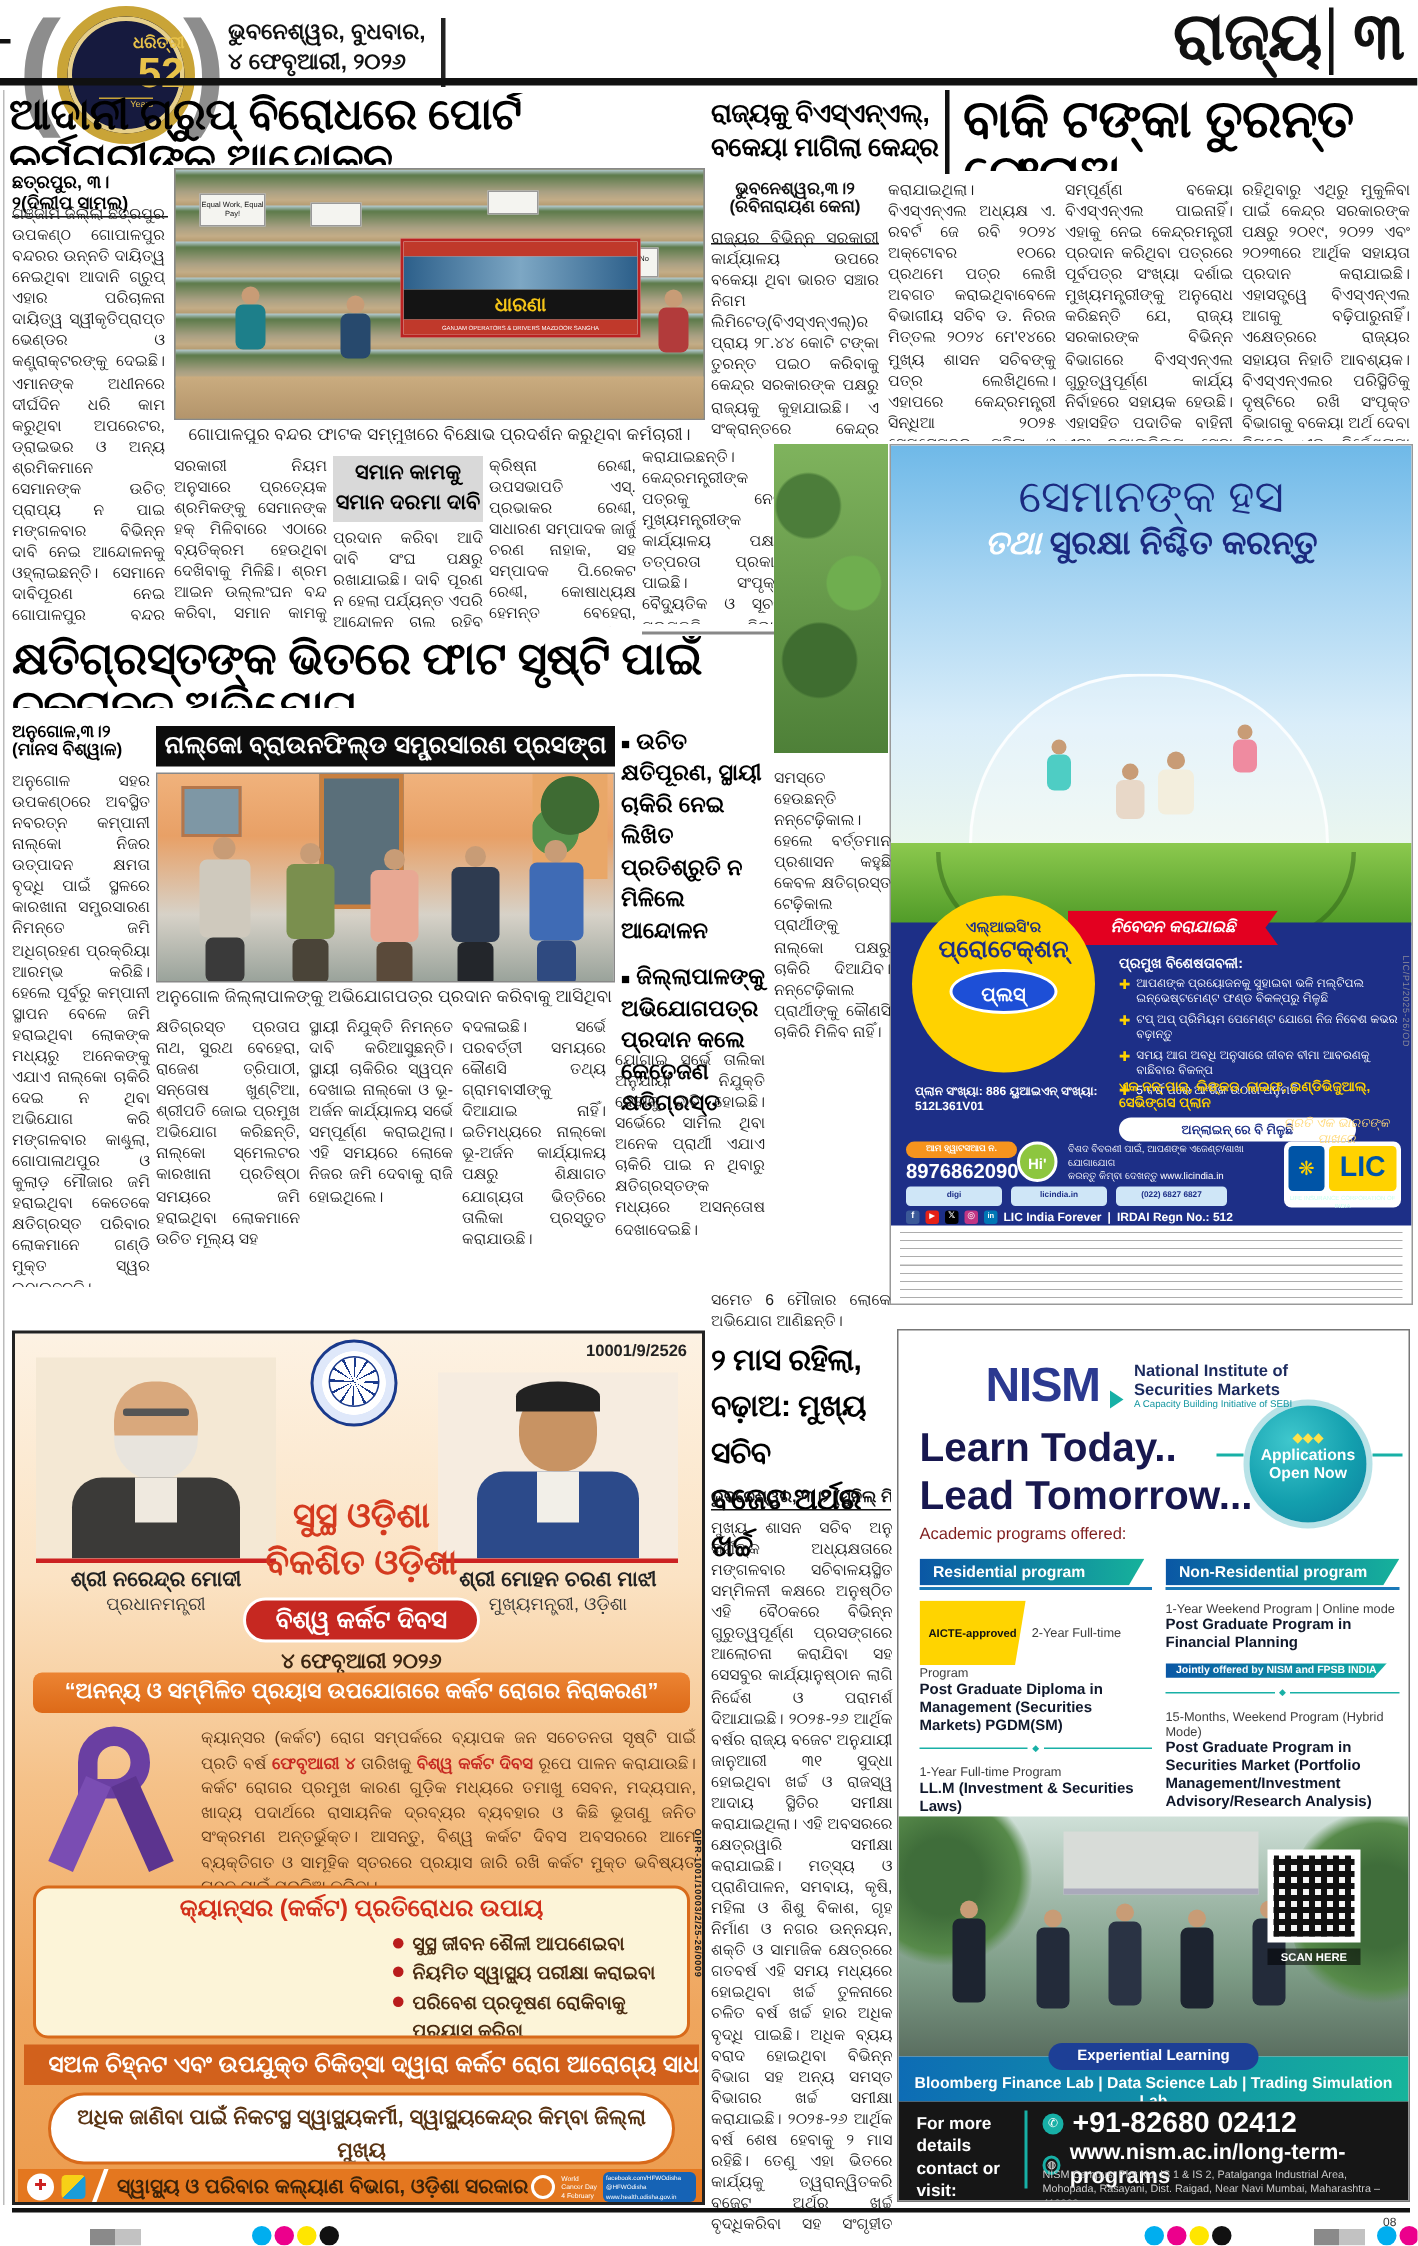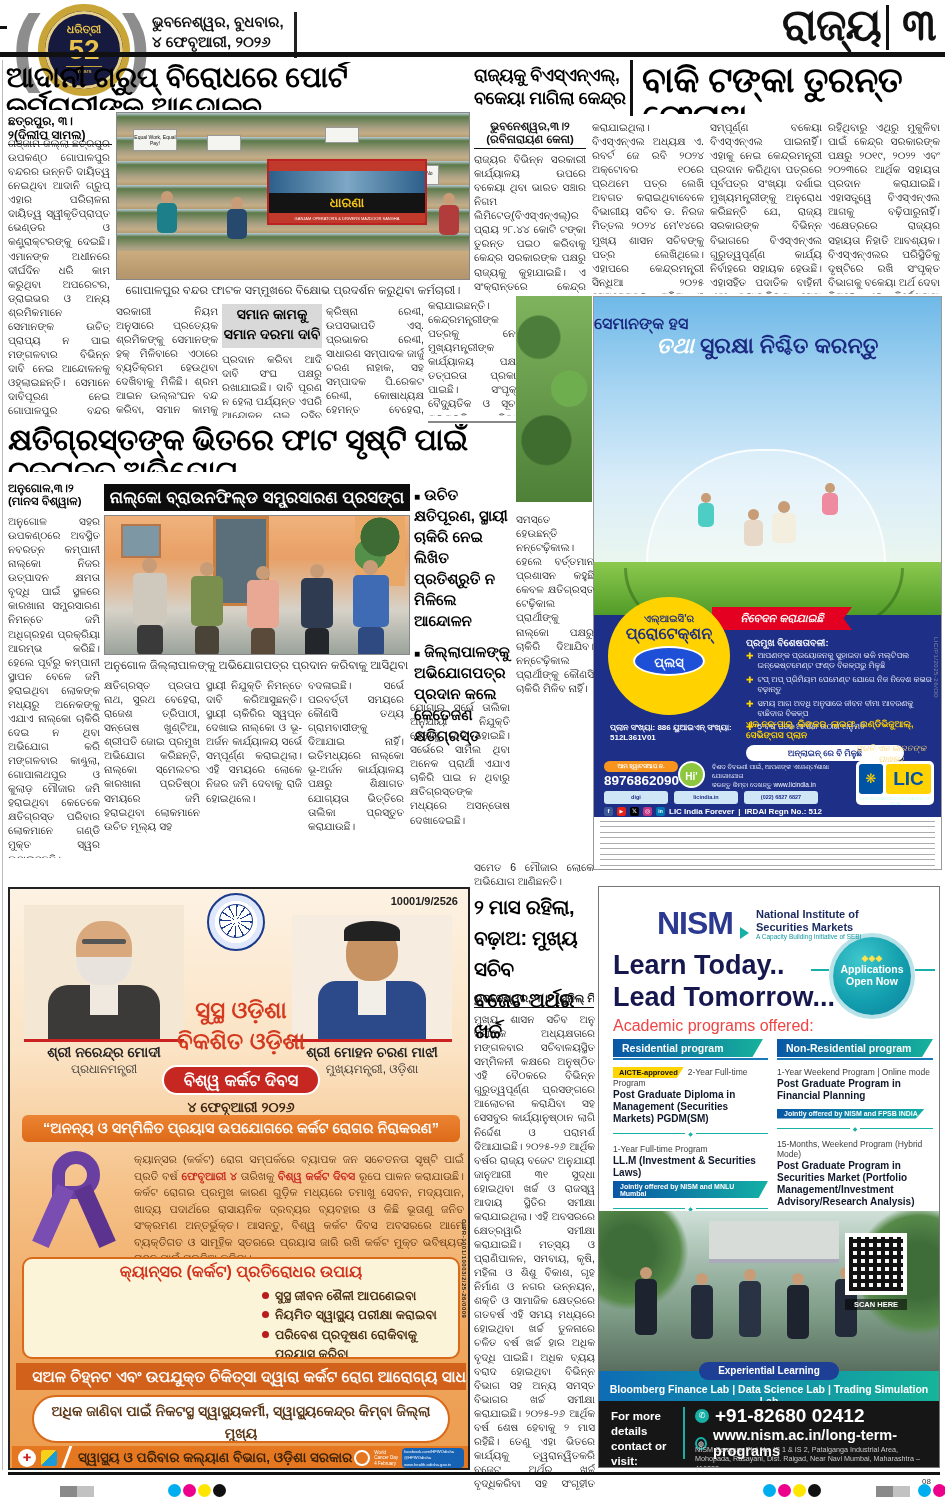--- a/index.html
+++ b/index.html
@@ -6,21 +6,21 @@
 html,body{width:945px;height:1497px}
 body{position:relative;background:#fff;font-family:"Liberation Sans","DejaVu Sans",sans-serif;color:#111;overflow:hidden}
 .a{position:absolute}
 .bt{font-size:10.5px;line-height:1.34;text-align:justify;color:#1c1c1c;overflow:hidden;word-break:break-word}
 .dl{font-weight:bold;font-size:12px;color:#000}
 .rule{background:#111}
 .cap{font-size:11.5px;color:#222;text-align:center;overflow:hidden;white-space:nowrap}
 .hd{font-weight:bold;color:#000;letter-spacing:-.4px;line-height:1.05;overflow:hidden}
 
 .arc{font-size:86px;color:#8d8d8d;font-weight:bold;line-height:1}
-.logo-circle{width:92px;height:92px;border-radius:50%;background:#161a3e;border:7px solid #c9a437;box-shadow:0 0 0 3px #e6cf8a inset;text-align:center;color:#e8c24a}
+.logo-circle{width:92px;height:92px;border-radius:50%;background:#161a3e;border:7px solid #c9a437;box-shadow:0 0 0 3px #e6cf8a inset;text-align:right;color:#e8c24a}
 .datebox{font-size:15px;font-weight:bold;line-height:1.3;color:#111;border-right:3px solid #222;padding-right:10px}
 
 .photo{overflow:hidden;border:1px solid #888}
 .crowd{background-image:radial-gradient(circle 5px at 8px 7px,#32261b 62%,transparent 63%),radial-gradient(circle 5px at 25px 13px,#55402c 62%,transparent 63%);background-size:36px 24px}
 .placard{background:#f4f4f0;border:1px solid #999;color:#111;overflow:hidden;text-align:center}
 .fig .head{position:absolute;border-radius:50%;background:#c89c76}
 .fig .body2{position:absolute;border-radius:5px}
 
 .lic-navy{background:#1d2f87;color:#fff}
 .feat{display:flex;gap:4px;font-size:8px;line-height:1.3;color:#fff;margin-bottom:3px;text-align:left}
@@ -29,21 +29,21 @@
 
 .ca-box{border:2px solid #222;background:linear-gradient(180deg,#fdf2e3 0%,#fbe3c4 28%,#f5c188 52%,#efa65e 78%,#ec9c4e 100%)}
 .pv{display:flex;gap:6px;font-size:12.5px;font-weight:bold;color:#4a2c11;line-height:1.55;text-align:left}
 .pvdot{width:7px;height:7px;border-radius:50%;background:#b91c1c;margin-top:5px;flex:0 0 auto}
 
 .ni-box{border:1px solid #777;background:#fff}
 .prog{margin-bottom:7px}
 .pmeta{font-size:8.5px;color:#3c3c3c;margin-bottom:1px}
 .ptitle{font-size:10px;font-weight:bold;color:#10182b;line-height:1.2}
 .pbadge{display:inline-block;background:linear-gradient(90deg,#0a57a5,#13b0a5);color:#fff;font-size:7px;font-weight:bold;padding:1.5px 7px;margin-top:2px;clip-path:polygon(0 0,100% 0,94% 100%,0 100%)}
-.tagchip{display:inline-block;background:#ffd400;color:#111;font-size:7.5px;font-weight:bold;padding:1px 6px;margin-right:4px;clip-path:polygon(0 0,100% 0,90% 100%,0 100%)}
+.tagchip{display:inline-block;background:#ffd400;color:#111;font-size:7.5px;font-weight:bold;padding:17px 6px;margin-right:4px;clip-path:polygon(0 0,100% 0,90% 100%,0 100%)}
 .psep{display:flex;align-items:center;gap:3px;margin:5px 0 0}
 .psline{height:1px;background:#19b0a6;flex:1}
 .psdia{color:#19b0a6;font-size:6px}
 .colhdr{color:#fff;font-weight:bold;font-size:10.5px;padding:3px 0 3px 9px;background:linear-gradient(90deg,#0a57a5,#16b29b);clip-path:polygon(0 0,100% 0,93% 100%,0 100%)}
 
 .fineprint{background:repeating-linear-gradient(180deg,#6a6a6a 0 1px,transparent 1px 5.4px);opacity:.55}
 .vtext{writing-mode:vertical-rl;font-size:6px;letter-spacing:.5px}
 .qr{background:
  repeating-linear-gradient(0deg,#111 0 4px,transparent 4px 8px),
  repeating-linear-gradient(90deg,#111 0 4px,#f5f5f5 4px 8px)}
@@ -111,32 +111,32 @@
 
 <div class="a bt" style="left:428px;top:298px;width:96px;height:118px">କରାଯାଇଛନ୍ତି। କେନ୍ଦ୍ରମନ୍ତ୍ରୀଙ୍କ ପତ୍ରକୁ ନେଇ ମୁଖ୍ୟମନ୍ତ୍ରୀଙ୍କ କାର୍ଯ୍ୟାଳୟ ପକ୍ଷରୁ ତତ୍ପରତା ପ୍ରକାଶ ପାଇଛି। ସଂପୃକ୍ତ ବୈଦ୍ୟୁତିକ ଓ ସୂଚନା ପ୍ରଯୁକ୍ତି ବିଭାଗ ପ୍ରମୁଖ ସଚିବ ତୁରନ୍ତ ଏଥିପ୍ରତି ଦୃଷ୍ଟିଦେବାକୁ ସରକାରଙ୍କ ପକ୍ଷରୁ କୁହାଯାଇଛି। ସୂଚନାଯୋଗ୍ୟ, ଯୋଗାଯୋଗ ମନ୍ତ୍ରାଳୟ ପକ୍ଷରୁ ଏନେଇ ପୂର୍ବରୁ ଦୁଇଥର ପତ୍ର ଲେଖି ଅନୁରୋଧ</div>
 <div class="a" style="left:428px;top:421px;width:96px;height:2px;background:#888"></div>
 
 <div class="a hd" style="left:474px;top:64px;width:152px;height:50px;font-size:17.5px;line-height:1.3">
   <div>ରାଜ୍ୟକୁ ବିଏସ୍ଏନ୍ଏଲ୍,</div>
   <div>ବକେୟା ମାଗିଲା କେନ୍ଦ୍ର</div>
 </div>
 <div class="a" style="left:630px;top:60px;width:2.5px;height:56px;background:#111"></div>
 <div class="a hd" style="left:642px;top:62px;width:303px;height:52px;font-size:35px">ବାକି ଟଙ୍କା ତୁରନ୍ତ ଫେରାଅ</div>
-<div class="a" style="left:474px;top:120px;width:112px;text-align:center;font-weight:bold;font-size:11.5px;border-bottom:1.5px solid #111;padding-bottom:2px">
+<div class="a" style="left:474px;top:120px;width:112px;text-align:center;font-weight:bold;font-size:11.5px;border-bottom:1.5px solid #111;padding-bottom:18px">
   <div>ଭୁବନେଶ୍ୱର,୩।୨</div>
   <div>(ରବିନାରାୟଣ କେନା)</div>
 </div>
 <div class="a bt" style="left:474px;top:152px;width:112px;height:142px">ରାଜ୍ୟର ବିଭିନ୍ନ ସରକାରୀ କାର୍ଯ୍ୟାଳୟ ଉପରେ ବକେୟା ଥିବା ଭାରତ ସଞ୍ଚାର ନିଗମ ଲିମିଟେଡ୍(ବିଏସ୍ଏନ୍ଏଲ୍)ର ପ୍ରାୟ ୨୮.୪୪ କୋଟି ଟଙ୍କା ତୁରନ୍ତ ପଇଠ କରିବାକୁ କେନ୍ଦ୍ର ସରକାରଙ୍କ ପକ୍ଷରୁ ରାଜ୍ୟକୁ କୁହାଯାଇଛି। ଏ ସଂକ୍ରାନ୍ତରେ କେନ୍ଦ୍ର ଯୋଗାଯୋଗ ମନ୍ତ୍ରୀ ଜ୍ୟୋତିରାଦିତ୍ୟ ଏମ୍. ସିନ୍ଧିଆ ମୁଖ୍ୟମନ୍ତ୍ରୀ ମୋହନ ଚରଣ ମାଝୀଙ୍କୁ ପତ୍ର ଲେଖି ଅବଗତ କରାଇଛନ୍ତି। କେନ୍ଦ୍ରମନ୍ତ୍ରୀଙ୍କ ପତ୍ରରେ</div>
 <div class="a bt" style="left:592px;top:120px;width:112px;height:174px">କରାଯାଇଥିଲା। ବିଏସ୍ଏନ୍ଏଲ ଅଧ୍ୟକ୍ଷ ଏ. ରବର୍ଟ ଜେ ରବି ୨୦୨୪ ଅକ୍ଟୋବର ୧୦ରେ ପ୍ରଥମେ ପତ୍ର ଲେଖି ଅବଗତ କରାଇଥିବାବେଳେ ବିଭାଗୀୟ ସଚିବ ଡ. ନିରଜ ମିତ୍ତଲ ୨୦୨୪ ମେ'୧୪ରେ ମୁଖ୍ୟ ଶାସନ ସଚିବଙ୍କୁ ପତ୍ର ଲେଖିଥିଲେ। ଏହାପରେ କେନ୍ଦ୍ରମନ୍ତ୍ରୀ ସିନ୍ଧିଆ ୨୦୨୫ ସେପ୍ଟେମ୍ବର ପହିଲା ଓ ନଭେମ୍ବର ୨୫ରେ ମୁଖ୍ୟ ଶାସନ ସଚିବଙ୍କୁ ପତ୍ର ଲେଖି ବକେୟା ଅର୍ଥ ମାଗିଥିଲେ। ହେଲେ ଅଦ୍ୟାବଧି</div>
 <div class="a bt" style="left:710px;top:120px;width:112px;height:174px">ସମ୍ପୂର୍ଣ୍ଣ ବକେୟା ବିଏସ୍ଏନ୍ଏଲ ପାଇନାହିଁ। ଏହାକୁ ନେଇ କେନ୍ଦ୍ରମନ୍ତ୍ରୀ ପ୍ରଦାନ କରିଥିବା ପତ୍ରରେ ପୂର୍ବପତ୍ର ସଂଖ୍ୟା ଦର୍ଶାଇ ମୁଖ୍ୟମନ୍ତ୍ରୀଙ୍କୁ ଅନୁରୋଧ କରିଛନ୍ତି ଯେ, ରାଜ୍ୟ ସରକାରଙ୍କ ବିଭିନ୍ନ ବିଭାଗରେ ବିଏସ୍ଏନ୍ଏଲ ଗୁରୁତ୍ୱପୂର୍ଣ୍ଣ କାର୍ଯ୍ୟ ନିର୍ବାହରେ ସହାୟକ ହେଉଛି। ଏହାସହିତ ପଦାତିକ ବାହିନୀ ଏବଂ ବ୍ୟାଙ୍କିଙ୍ଗ ସେବା କ୍ଷେତ୍ରରେ ବିଶ୍ୱାସଯୋଗ୍ୟ ସେବା ଯୋଗାଇଆସୁଛି। ବିଏସ୍ଏନ୍ଏଲ ଆର୍ଥିକ ଚାପରେ</div>
 <div class="a bt" style="left:828px;top:120px;width:112px;height:174px">ରହିଥିବାରୁ ଏଥିରୁ ମୁକୁଳିବା ପାଇଁ କେନ୍ଦ୍ର ସରକାରଙ୍କ ପକ୍ଷରୁ ୨୦୧୯, ୨୦୨୨ ଏବଂ ୨୦୨୩ରେ ଆର୍ଥିକ ସହାୟତା ପ୍ରଦାନ କରାଯାଇଛି। ଏହାସତ୍ତ୍ୱେ ବିଏସ୍ଏନ୍ଏଲ ଆଗକୁ ବଢ଼ିପାରୁନାହିଁ। ଏକ୍ଷେତ୍ରରେ ରାଜ୍ୟର ସହାୟତା ନିହାତି ଆବଶ୍ୟକ। ବିଏସ୍ଏନ୍ଏଲର ପରିସ୍ଥିତିକୁ ଦୃଷ୍ଟିରେ ରଖି ସଂପୃକ୍ତ ବିଭାଗକୁ ବକେୟା ଅର୍ଥ ଦେବା ଦିଗରେ ଏକ ନିର୍ଦ୍ଦେଶନାମା ଜାରି କରିବାକୁ କେନ୍ଦ୍ରମନ୍ତ୍ରୀ ପତ୍ରରେ ଅନୁରୋଧ କରିଛନ୍ତି।</div>
 
 <div class="a" style="left:593px;top:296px;width:349px;height:574px;border:1px solid #999;background:#fff;overflow:hidden">
   <div class="a" style="left:0;top:0;width:347px;height:265px;background:linear-gradient(180deg,#6fb9e8 0%,#a8d5f2 35%,#d9edf9 70%,#eaf6ef 100%)">
-    <div style="margin-top:18px;font-size:16px;font-weight:700;color:#1b2a80">ସେମାନଙ୍କ ହସ</div>
+    <div style="text-align:center;margin-top:18px;font-size:30px;font-weight:400;color:#1b2a80">ସେମାନଙ୍କ ହସ</div>
     <div style="text-align:center;font-size:22px;font-weight:800;color:#1b2a80"><span style="color:#fff;font-style:italic">ତଥା</span> <span>ସୁରକ୍ଷା ନିଶ୍ଚିତ କରନ୍ତୁ</span></div>
     <div class="a" style="left:52px;top:152px;width:240px;height:113px;border-top-left-radius:120px;border-top-right-radius:120px;background:rgba(255,255,255,.32);border:2px solid rgba(255,255,255,.85);border-bottom:none"></div>
 
     <div class="a fig" style="left:104px;top:196px">
         <span class="head" style="width:10px;height:10px;left:3px;top:0"></span>
         <span class="body2" style="left:0;top:10px;width:16px;height:24px;background:#4ecdc4"></span>
       </div>
     <div class="a fig" style="left:150px;top:212px">
         <span class="head" style="width:11px;height:11px;left:4px;top:0"></span>
         <span class="body2" style="left:0;top:11px;width:19px;height:26px;background:#e8d8c8"></span>
@@ -377,21 +377,21 @@
     <div style="line-height:1.15;margin-top:3px">
       <div style="font-size:11px;font-weight:bold;color:#1b2a5e">National Institute of</div>
       <div style="font-size:11px;font-weight:bold;color:#1b2a5e">Securities Markets</div>
       <div style="font-size:6.5px;color:#1496a0">A Capacity Building Initiative of SEBI</div>
     </div>
   </div>
   <div class="a" style="left:14px;top:62px;font-size:27px;font-weight:800;color:#17174f;line-height:1.2">
     <div>Learn Today..</div>
     <div>Lead Tomorrow...</div>
   </div>
-  <div class="a" style="left:14px;top:130px;font-size:16px;color:#ef4444">Academic programs offered:</div>
+  <div class="a" style="left:14px;top:130px;font-size:11px;color:#7f1d1d">Academic programs offered:</div>
 
   <div class="a" style="left:212px;top:58px;width:18px;height:2px;background:#17b0a6;top:82px"></div>
   <div class="a" style="left:316px;top:82px;width:20px;height:2px;background:#17b0a6"></div>
   <div class="a" style="left:234px;top:50px;width:78px;height:78px;border-radius:50%;background:radial-gradient(circle at 35% 30%,#3fc7cd,#139fae 55%,#0c7f9e);box-shadow:0 0 0 4px rgba(20,160,175,.3);text-align:center;color:#fff">
     <div style="font-size:9px;margin-top:16px;color:#ffe24a">◆◆◆</div>
     <div style="font-size:10.5px;font-weight:800">Applications</div>
     <div style="font-size:10.5px;font-weight:800">Open Now</div>
   </div>
 
   <div class="a colhdr" style="left:14px;top:152px;width:150px">Residential program</div>

